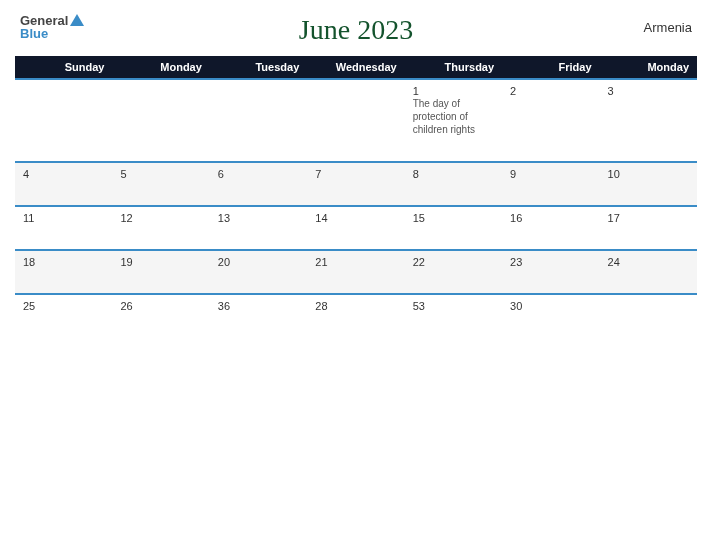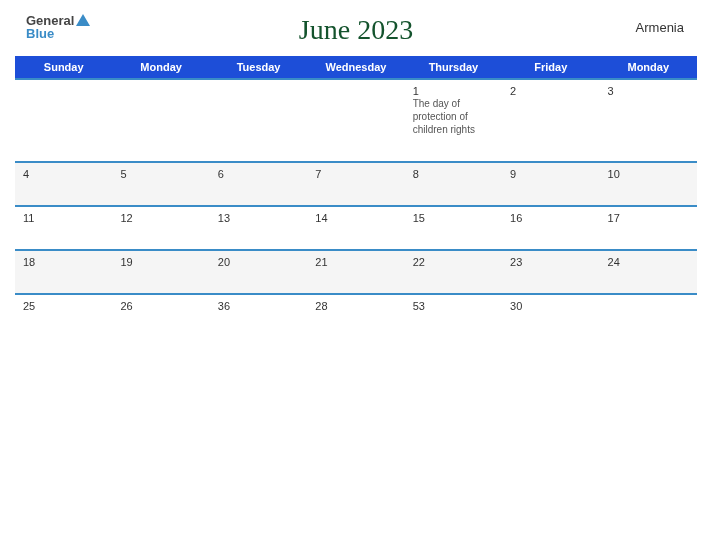--- a/index.html
+++ b/index.html
@@ -19,21 +19,21 @@
     
     .header {
       display: flex;
       align-items: center;
       justify-content: center;
       padding: 14px 20px 10px 20px;
       position: relative;
     }
     .logo {
       position: absolute;
-      left: 26px;
+      left: 20px;
       top: 14px;
       display: flex;
       align-items: flex-start;
     }
     .logo-text-general {
       font-size: 13px;
       font-weight: bold;
       color: #444;
       line-height: 1;
     }
@@ -61,40 +61,40 @@
       align-items: center;
     }
     .calendar-title {
       font-size: 28px;
       color: #14532d;
       font-weight: normal;
       font-family: Georgia, serif;
     }
     .country-label {
       position: absolute;
-      right: 28px;
+      right: 20px;
       top: 20px;
       font-size: 13px;
       color: #333;
     }
     
     .calendar-wrap {
       padding: 0 15px 10px 15px;
     }
     table {
       width: 100%;
       border-collapse: collapse;
     }
     
     thead tr th {
-      background: #1d4ed8;
+      background: #0f172a;
       color: #fff;
       font-size: 11px;
       font-weight: bold;
-      text-align: center;
+      text-align: right;
       padding: 5px 8px;
       border: none;
     }
     
     tbody tr {
       border-top: 2px solid #3a8cc7;
     }
     tbody tr td {
       vertical-align: top;
       padding: 5px 8px 25px 8px;

